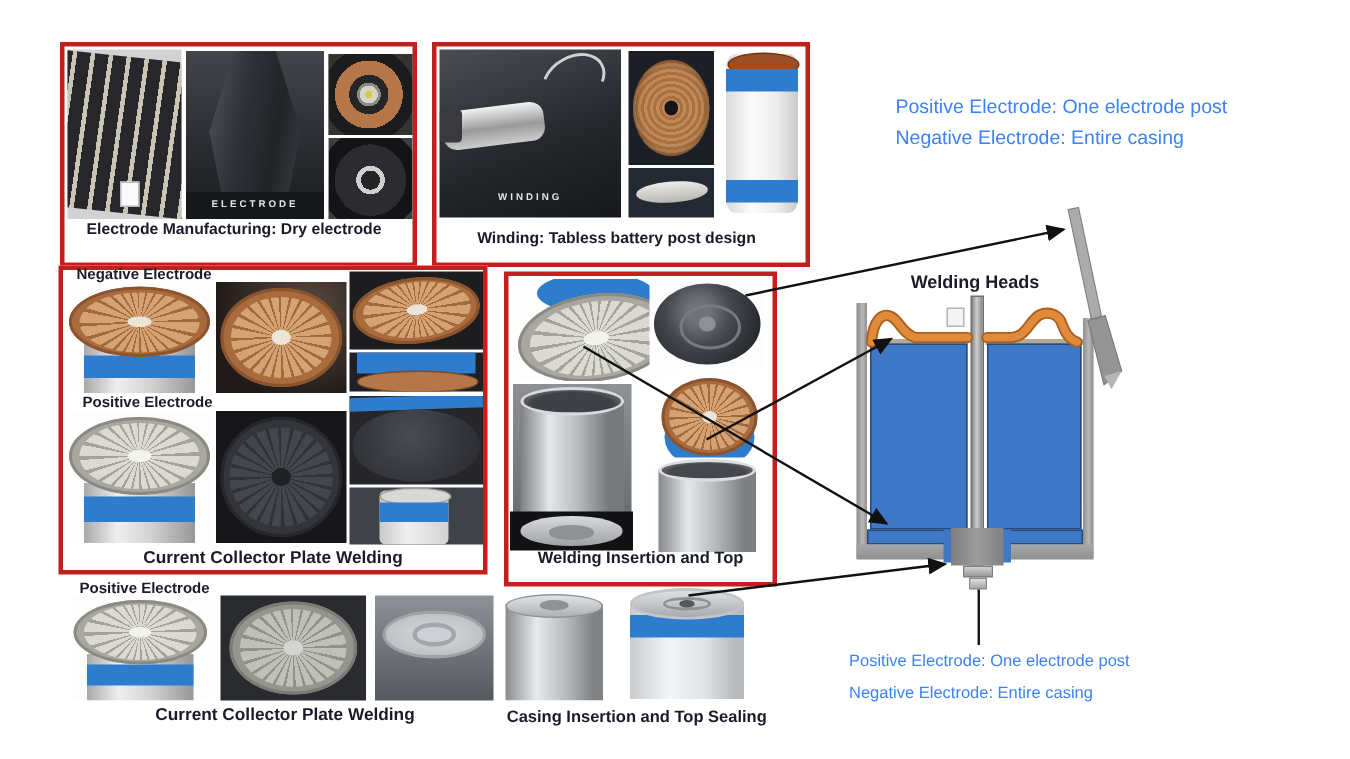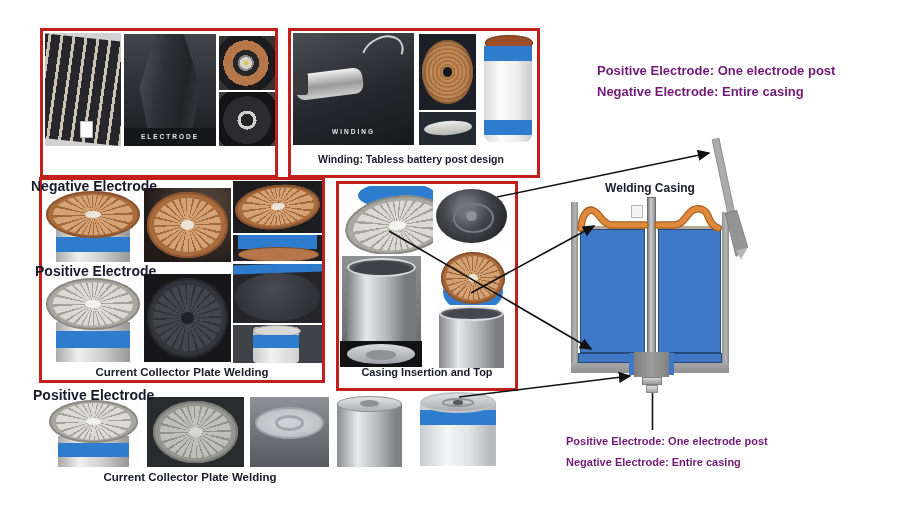--- a/index.html
+++ b/index.html
@@ -2,22 +2,22 @@
 <html><head>
 <meta charset="utf-8">
 <style>
   html,body{margin:0;padding:0;background:#fff;}
   #canvas{position:relative;width:900px;height:506px;background:#ffffff;
           font-family:"Liberation Sans",sans-serif;overflow:hidden;color:#1a1a2b;}
   .abs{position:absolute;}
   .redbox{position:absolute;border:3px solid #c2201d;background:#fff;z-index:1;}
   .photo{position:absolute;overflow:hidden;z-index:2;}
   .cap{position:absolute;font-weight:700;color:#1a1a2b;text-align:center;line-height:1.12;z-index:3;}
-  .lbl{position:absolute;font-weight:700;color:#1a1a2b;font-size:14px;white-space:nowrap;z-index:6;}
-  .note{position:absolute;font-weight:700;color:#701a75;z-index:3;}
+  .lbl{position:absolute;font-weight:700;color:#1a1a2b;font-size:10px;white-space:nowrap;z-index:6;margin-left:20px;}
+  .note{position:absolute;font-weight:400;color:#3b82f6;z-index:3;}
   .ptag{position:absolute;left:0;right:0;text-align:center;color:#e4e4e4;font-size:6.5px;
         font-weight:700;letter-spacing:2px;z-index:3;}
   .ell{position:absolute;border-radius:50%;}
   .plate{position:absolute;border-radius:50%;}
   .plate::before{content:"";position:absolute;inset:8%;border-radius:50%;}
   .plate::after{content:"";position:absolute;left:42%;top:42%;width:16%;height:16%;border-radius:50%;}
   .plate-copper{background:#a96b3c;box-shadow:inset 0 0 0 2px #8a5430;}
   .plate-copper::before{background:repeating-conic-gradient(#d4a274 0deg 11deg,#a06a3a 11deg 15deg);}
   .plate-copper::after{background:#ecе4d6;background:#ece4d6;}
   .plate-silver{background:#a8a8a0;box-shadow:inset 0 0 0 2px #8a8a82;}
@@ -54,20 +54,21 @@
 
   <div class="photo" style="left:219px;top:36px;width:56px;height:54px;background:#3c362e;">
     <div class="abs" style="inset:0;background:radial-gradient(circle at 48% 50%,#d8c84a 0 6%,#d6d3c8 6% 15%,#8a8a86 15% 20%,#262628 20% 33%,#b5764a 33% 57%,#1c1c1f 57% 78%,#33332f 78%);"></div>
   </div>
 
   <div class="photo" style="left:219px;top:92px;width:56px;height:54px;background:linear-gradient(180deg,#9da0a5,#6f7176);">
     <div class="abs" style="inset:0;background:radial-gradient(circle at 50% 52%,#242428 0 16%,#cfcfcc 16% 24%,#2c2c30 24% 60%,#141417 60% 86%,#3c3e42 86%);"></div>
   </div>
 
   <div class="cap" style="left:42px;top:148px;width:228px;font-size:10.5px;">
+    <div>Electrode Manufacturing: Dry electrode</div>
   </div>
 
   <div class="redbox" style="left:288px;top:28px;width:246px;height:144px;"></div>
 
   <div class="photo" style="left:293px;top:33px;width:121px;height:112px;background:linear-gradient(160deg,#4a4d54 0%,#26282d 55%,#17181c 100%);">
     <div class="abs" style="left:55%;top:4%;width:34%;height:26%;border:2px solid #cfd0d2;border-radius:50%;border-bottom-color:transparent;border-left-color:transparent;transform:rotate(-30deg);"></div>
     <div class="abs" style="left:2%;top:34%;width:56%;height:23%;border-radius:9px;transform:rotate(-7deg);
          background:linear-gradient(180deg,#f2f2f2 0%,#9a9a9a 55%,#cdcdcd 100%);"></div>
     <div class="abs" style="left:0%;top:36%;width:12%;height:19%;background:#3a3a3e;border-radius:3px;"></div>
     <div class="ptag" style="bottom:9%;">WINDING</div>
@@ -175,21 +176,21 @@
     <div class="ell" style="left:8%;top:12%;width:84%;height:76%;background:linear-gradient(180deg,#d9dadc,#9fa1a4);"></div>
     <div class="ell" style="left:32%;top:36%;width:36%;height:36%;background:#8f9194;"></div>
   </div>
 
   <div class="photo" style="left:436px;top:305px;width:71px;height:63px;background:#fdfdfd;">
     <div class="abs" style="left:4%;top:12%;width:92%;height:88%;background:linear-gradient(90deg,#85878b,#e5e6e8 30%,#b5b6b9 60%,#7d7f83 88%);"></div>
     <div class="ell" style="left:4%;top:2%;width:92%;height:24%;background:radial-gradient(ellipse at 50% 62%,#45474c 0 58%,#707277 78%,#cfd1d5 92%);border:2px solid #dcdde0;box-sizing:border-box;"></div>
   </div>
 
   <div class="cap" style="left:336px;top:366px;width:182px;font-size:11px;">
-    <div>Casing Insertion and Top</div>
+    <div>Welding Insertion and Top</div>
   </div>
 
   <div class="lbl" style="left:33px;top:387px;">Positive Electrode</div>
 
   <div class="photo" style="left:47px;top:397px;width:93px;height:70px;background:#fdfdfd;">
     <div class="cylbody" style="left:12%;top:56%;width:76%;height:44%;">
       <div class="blueband" style="top:22%;height:44%;"></div>
     </div>
     <div class="plate plate-silver" style="left:2%;top:4%;width:96%;height:62%;"></div>
   </div>
@@ -212,22 +213,23 @@
   </div>
 
   <div class="photo" style="left:417px;top:392px;width:82px;height:74px;background:#fff;">
     <div class="abs" style="left:4%;top:14%;width:92%;height:86%;background:linear-gradient(90deg,#c9cbce,#f4f5f6 35%,#e2e3e5 65%,#b9babd 92%);"></div>
     <div class="abs" style="left:4%;top:24%;width:92%;height:20%;background:#2e7ccd;"></div>
     <div class="ell" style="left:4%;top:0;width:92%;height:28%;background:linear-gradient(180deg,#dfe0e2,#a9abae);border:2px solid #c2c4c7;box-sizing:border-box;"></div>
     <div class="ell" style="left:30%;top:8%;width:40%;height:12%;border:2px solid #8f9194;box-sizing:border-box;"></div>
     <div class="ell" style="left:44%;top:11%;width:12%;height:6%;background:#55575b;"></div>
   </div>
 
-
-  <div class="cap" style="left:595px;top:182px;width:110px;font-size:12px;">Welding Casing</div>
+  <div class="cap" style="left:327px;top:472px;width:195px;font-size:11px;">Casing Insertion and Top Sealing</div>
+
+  <div class="cap" style="left:595px;top:182px;width:110px;font-size:12px;">Welding Heads</div>
 
   <div class="cellpart" style="left:571px;top:202px;width:7px;height:170px;background:linear-gradient(90deg,#8a8a8a,#b8b8b8 55%,#8f8f8f);"></div>
   <div class="cellpart" style="left:722px;top:212px;width:7px;height:160px;background:linear-gradient(90deg,#8f8f8f,#b8b8b8 55%,#8a8a8a);"></div>
 
   <div class="cellpart" style="left:579px;top:226px;width:66px;height:4px;background:#b3a995;"></div>
   <div class="cellpart" style="left:657px;top:226px;width:65px;height:4px;background:#b3a995;"></div>
 
   <div class="cellpart" style="left:580px;top:229px;width:65px;height:124px;background:linear-gradient(90deg,#36υ,#3f78c6);background:#3f78c6;border:1px solid #27497a;box-sizing:border-box;"></div>
   <div class="cellpart" style="left:658px;top:229px;width:63px;height:124px;background:#3f78c6;border:1px solid #27497a;box-sizing:border-box;"></div>
 

